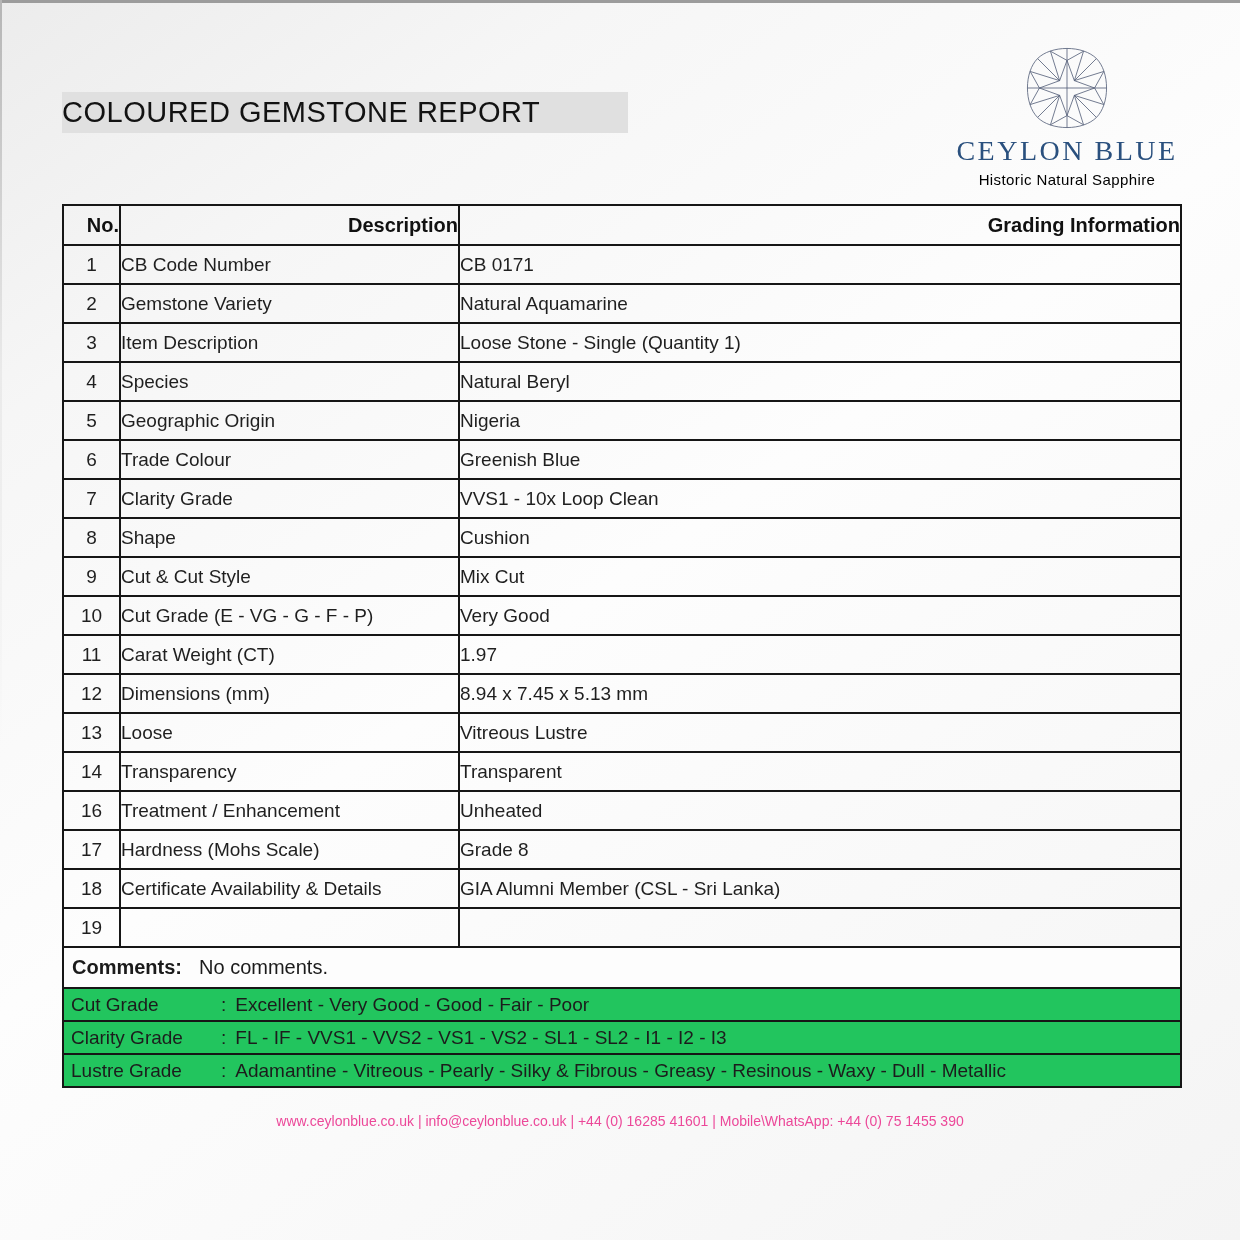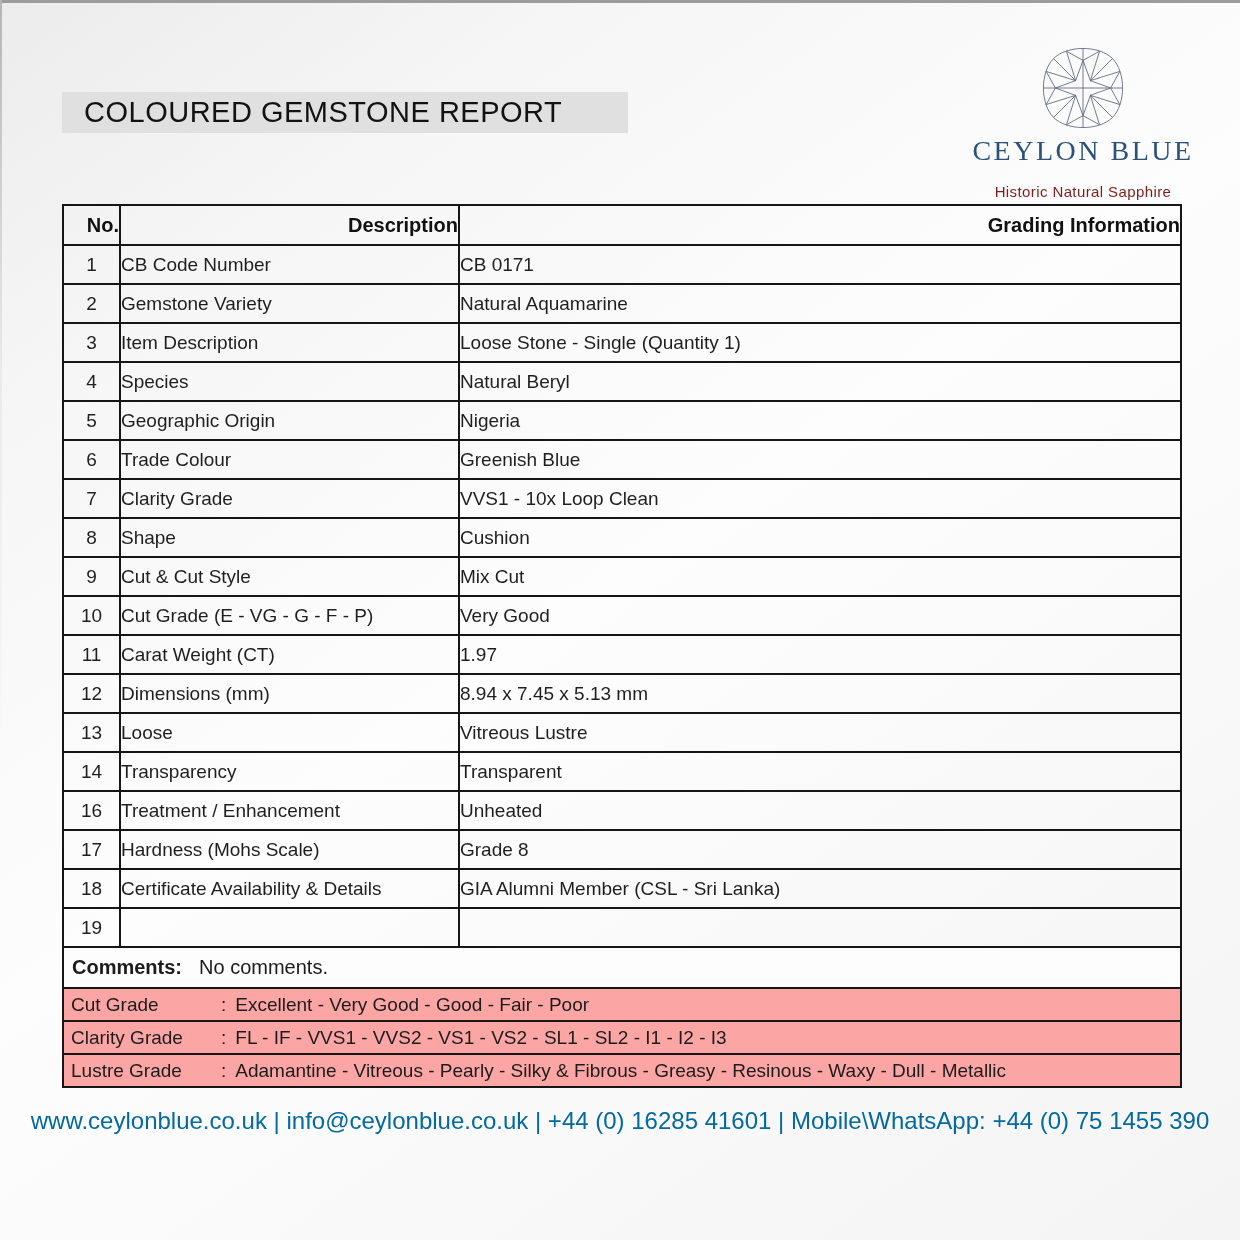--- a/index.html
+++ b/index.html
@@ -21,43 +21,42 @@
     background: linear-gradient(#b5b5b5, #eaeaea 30%, transparent 60%);
   }
 
   
   .header { position: relative; height: 204px; }
   .title-band {
     position: absolute; left: 62px; top: 92px;
     width: 566px; height: 41px;
     background: #e0e0e0;
     display: flex; align-items: center;
-    padding-left: 22px;
   }
   .title-band h1 {
     margin: 0; font-size: 29px; font-weight: 500;
     letter-spacing: 0.5px; color: #121212;
   }
   .brand {
-    position: absolute; right: 42px; top: 42px;
+    position: absolute; right: 58px; top: 42px;
     width: 230px;
     display: flex; flex-direction: column; align-items: center;
   }
   .brand svg { width: 92px; height: 92px; }
   .brand-name {
     margin-top: 1px;
     font-family: "Liberation Serif", serif;
     font-size: 28px; font-weight: 500;
     letter-spacing: 2.5px;
     color: #2a507e;
     white-space: nowrap;
   }
   .brand-tagline {
-    margin-top: 16px;
-    font-size: 15px; color: #7f1d1d; letter-spacing: 0.4px;
+    margin-top: 4px;
+    font-size: 15px; color: #000000; letter-spacing: 0.4px;
     white-space: nowrap;
   }
 
   
   table.report {
     border-collapse: collapse;
     margin-left: 62px;
     width: 1118px;
     table-layout: fixed;
   }
@@ -84,32 +83,32 @@
   td.c-value { padding-left: 15px; }
 
   tr.comments-row td {
     height: 41px; font-size: 20px; padding-left: 8px;
     background: #fdfdfd;
   }
   .comments-label { font-weight: 700; }
   .comments-text { margin-left: 17px; }
 
   tr.key-row td {
-    height: 33px; background: #fca5a5;
+    height: 33px; background: #22c55e;
     font-size: 19px; color: #1c1c1c;
     padding-left: 7px;
   }
   .key-label { display: inline-block; width: 150px; }
   .key-colon { margin-right: 9px; }
 
   
   .footer {
     margin-top: 13px;
     text-align: center;
-    font-size: 24px; color: #0369a1;
+    font-size: 14px; color: #ec4899;
     line-height: 40px;
   }
 </style>
 </head>
 <body>
 
 <div class="top-edge"></div>
 <div class="left-edge"></div>
 
 <div class="header">

